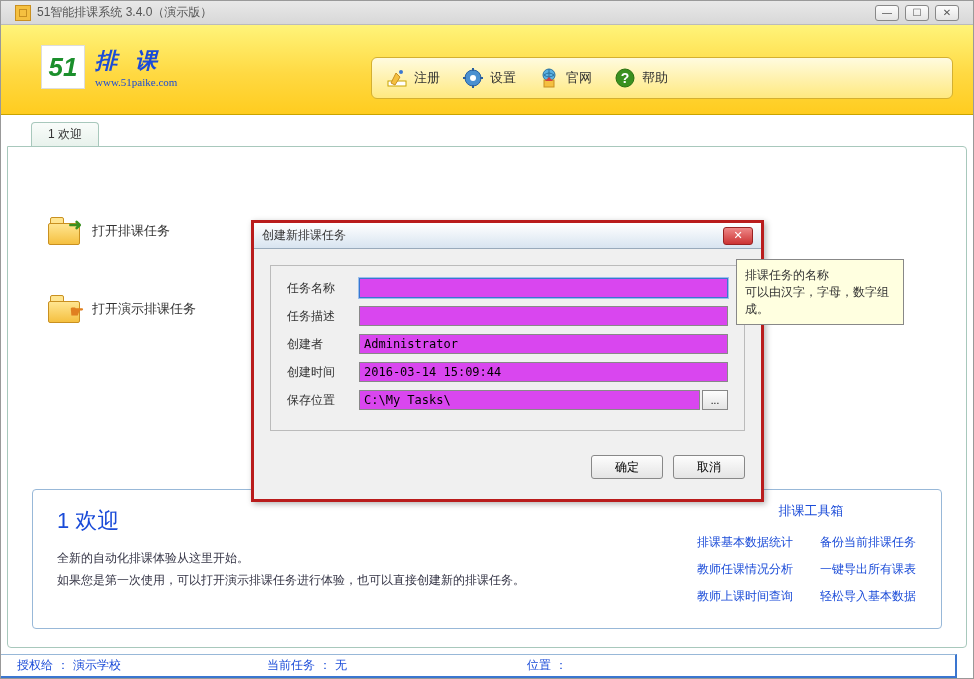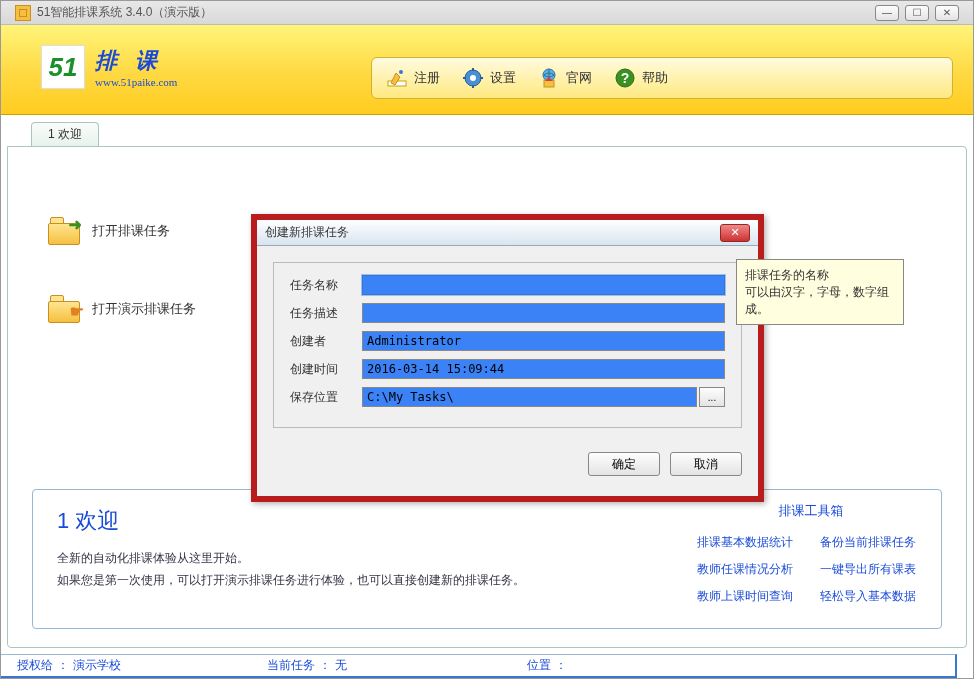--- a/index.html
+++ b/index.html
@@ -35,29 +35,29 @@
     .side-links { position: absolute; left: 40px; top: 70px; display: flex; flex-direction: column; gap: 50px; }
     .side-link { display: flex; align-items: center; gap: 12px; cursor: pointer; }
     .folder-icon { width: 32px; height: 28px; position: relative; }
     .folder-body { position: absolute; bottom: 0; width: 32px; height: 22px; background: linear-gradient(#ffe590, #f5c040); border: 1px solid #c99020; border-radius: 2px; }
     .folder-tab { position: absolute; top: 0; left: 2px; width: 14px; height: 8px; background: #ffe590; border: 1px solid #c99020; border-radius: 2px 2px 0 0; }
     .arrow-green { position: absolute; top: -2px; right: -2px; font-size: 16px; color: #3a9020; font-weight: bold; }
     .arrow-orange { position: absolute; bottom: 2px; right: -4px; font-size: 16px; color: #e08020; font-weight: bold; }
     .side-link-text { font-size: 13px; color: #333; }
     
     
-    .dialog { position: absolute; left: 250px; top: 213px; width: 513px; background: #f0f0f0; border: 6px solid #b91c1c; box-shadow: 2px 2px 6px rgba(0,0,0,0.3); }
+    .dialog { position: absolute; left: 250px; top: 219px; width: 513px; background: #f0f0f0; border: 3px solid #b91c1c; box-shadow: 2px 2px 6px rgba(0,0,0,0.3); }
     .dialog-title { height: 26px; background: linear-gradient(#fff, #d8e4f0); border-bottom: 1px solid #9ab; display: flex; align-items: center; padding: 0 8px; }
     .dialog-title-text { font-size: 12px; color: #333; }
     .dialog-close { margin-left: auto; width: 30px; height: 18px; background: linear-gradient(#e88, #c33); border: 1px solid #922; border-radius: 3px; color: #fff; display: flex; align-items: center; justify-content: center; font-size: 11px; cursor: pointer; }
     .dialog-body { padding: 16px; }
     .fieldset { border: 1px solid #bbb; padding: 12px 16px; background: #f0f0f0; }
     .form-row { display: flex; align-items: center; margin-bottom: 8px; }
     .form-label { width: 72px; color: #333; font-size: 12px; }
-    .form-input { flex: 1; height: 20px; border: 1px solid #888; background: #3b82f6; padding: 0 4px; font-family: Consolas, monospace; font-size: 12px; }
+    .form-input { flex: 1; height: 20px; border: 1px solid #888; background: #d946ef; padding: 0 4px; font-family: Consolas, monospace; font-size: 12px; }
     .form-input.focused { border: 1px solid #3a76d0; outline: 1px solid #9bc0ec; }
     .browse-btn { width: 26px; height: 20px; border: 1px solid #888; background: linear-gradient(#fdfdfd, #e4e4e4); margin-left: 2px; cursor: pointer; font-size: 10px; }
     .dialog-footer { display: flex; justify-content: flex-end; gap: 10px; padding: 8px 16px 20px; }
     .btn { min-width: 72px; height: 24px; border: 1px solid #888; background: linear-gradient(#fdfdfd, #e4e4e4); border-radius: 3px; cursor: pointer; font-size: 12px; }
     
     
     .tooltip { position: absolute; left: 735px; top: 258px; width: 168px; background: #ffffe0; border: 1px solid #888; padding: 7px 8px; font-size: 12px; color: #333; line-height: 1.4; }
     
     
     .bottom-panel { position: absolute; left: 24px; right: 24px; bottom: 18px; height: 140px; border: 1px solid #98b8d8; border-radius: 4px; background: #fff; display: flex; }

